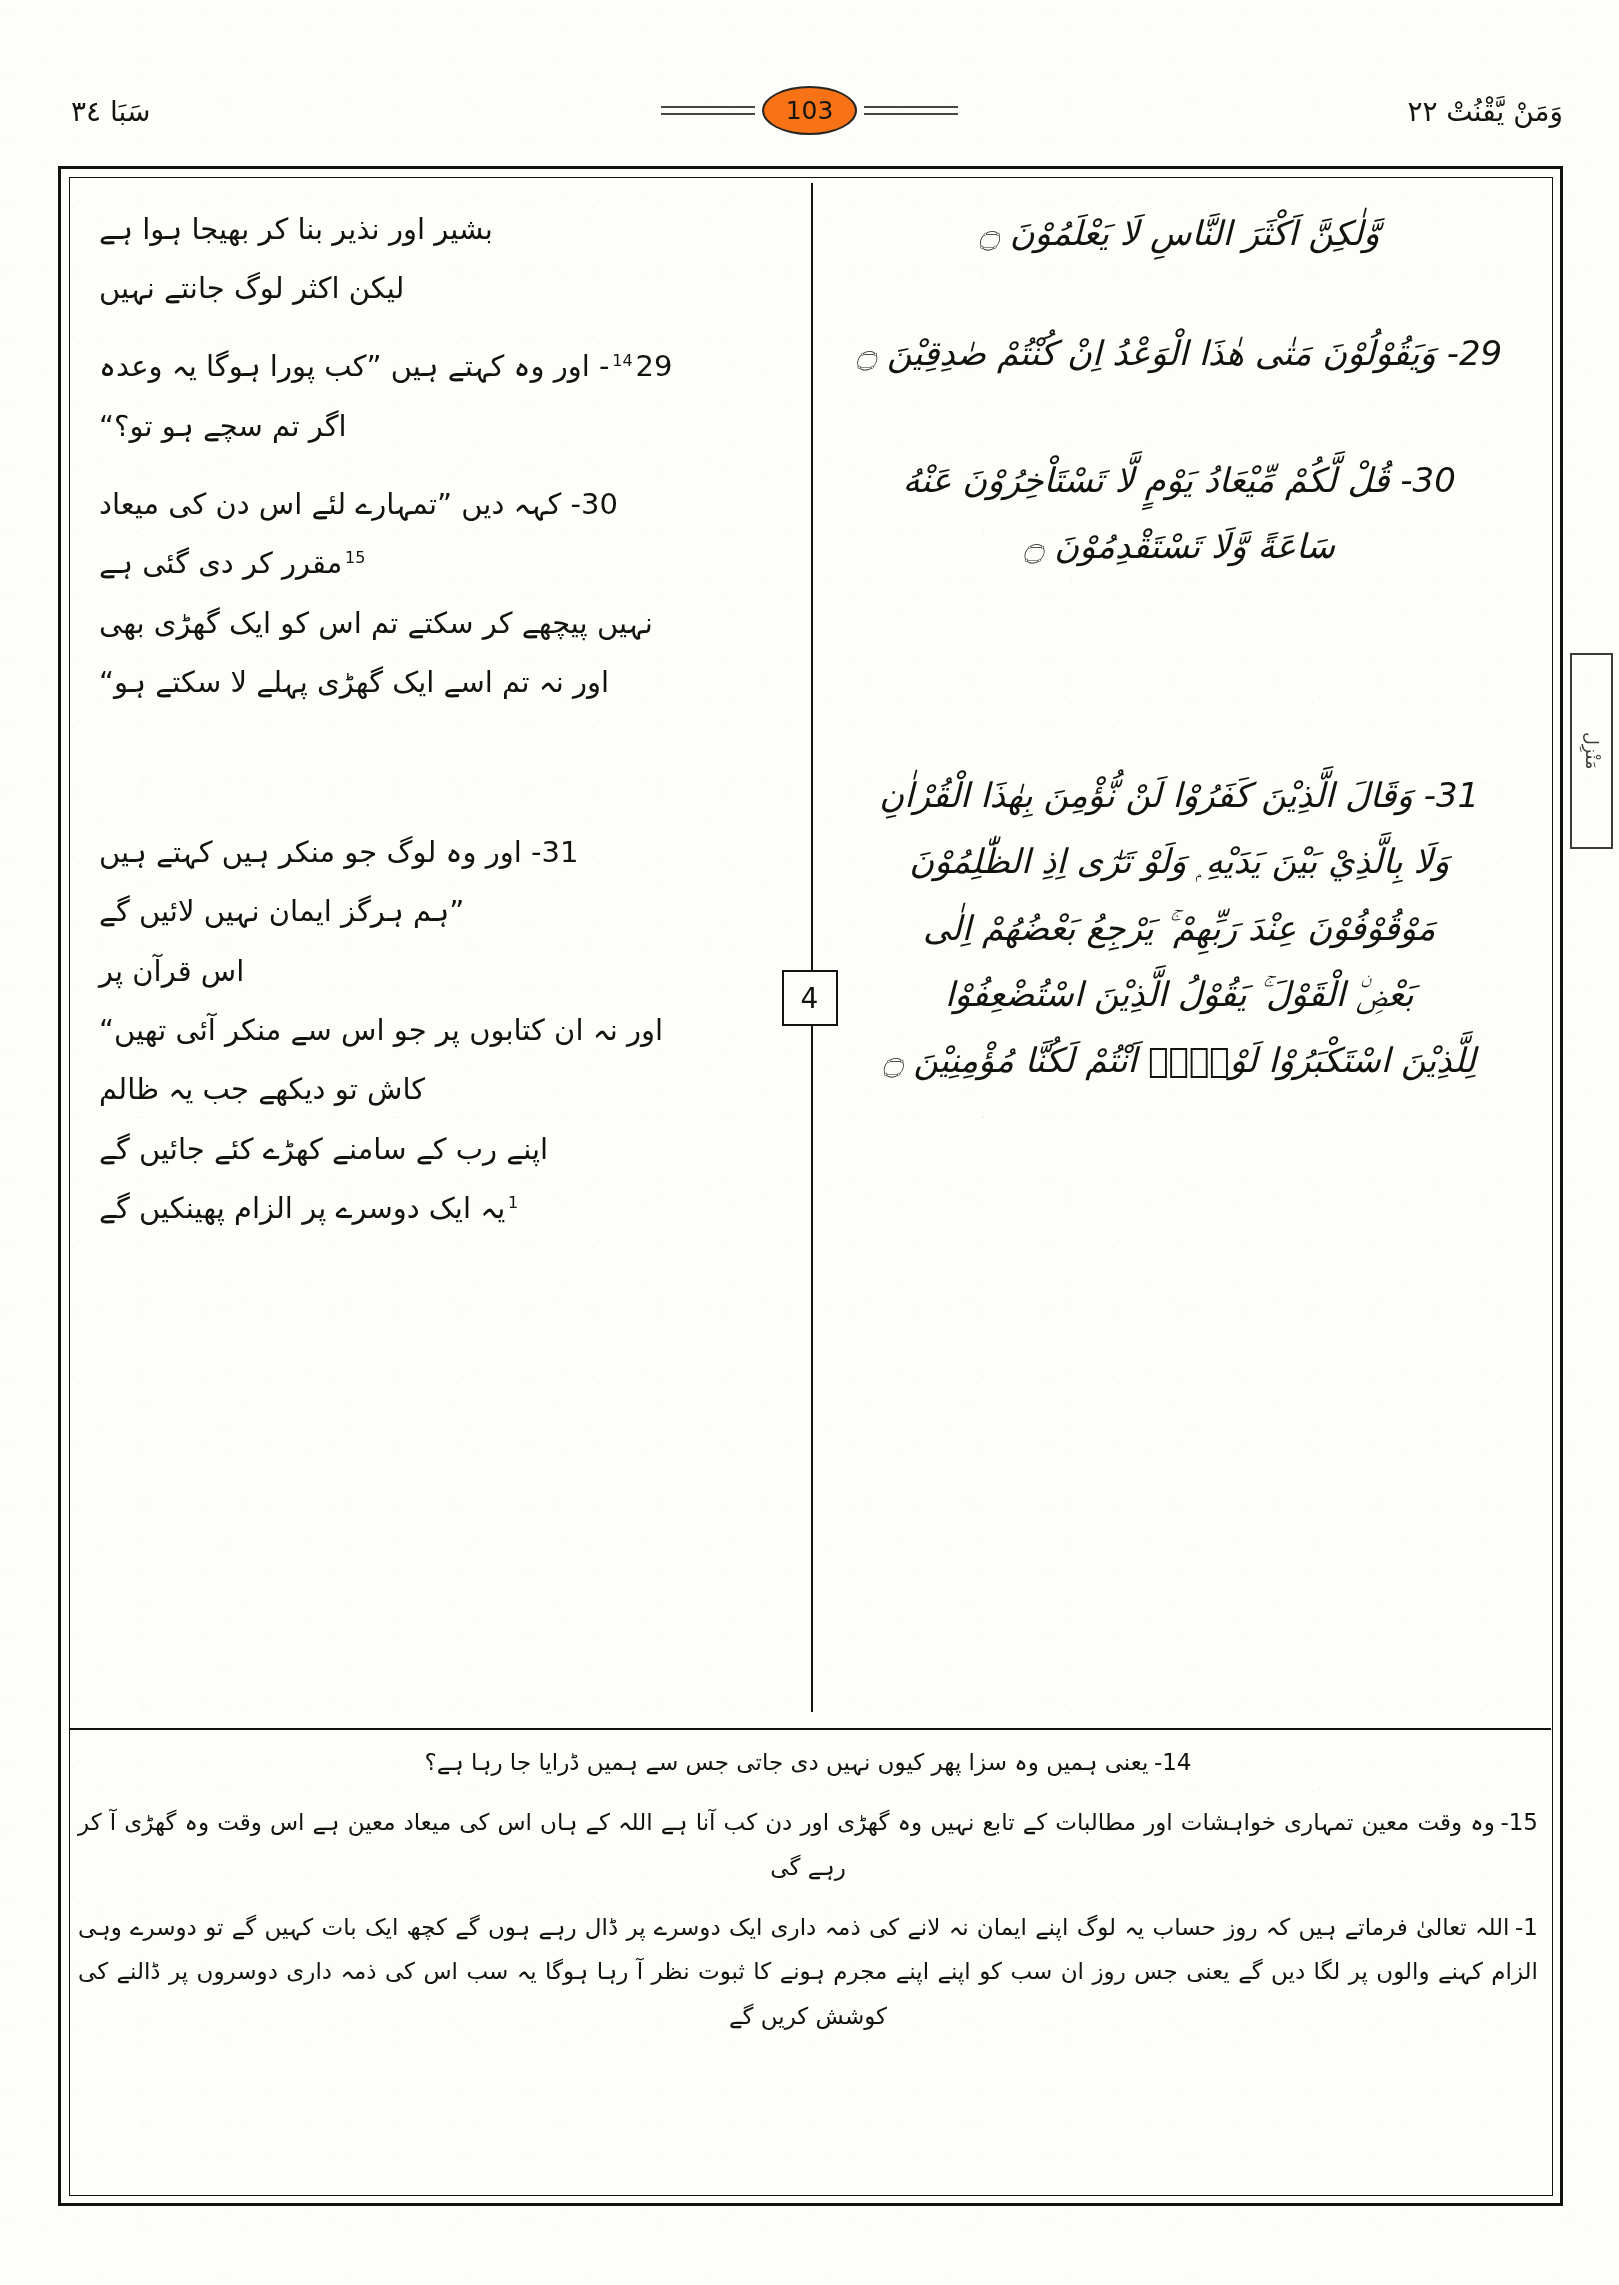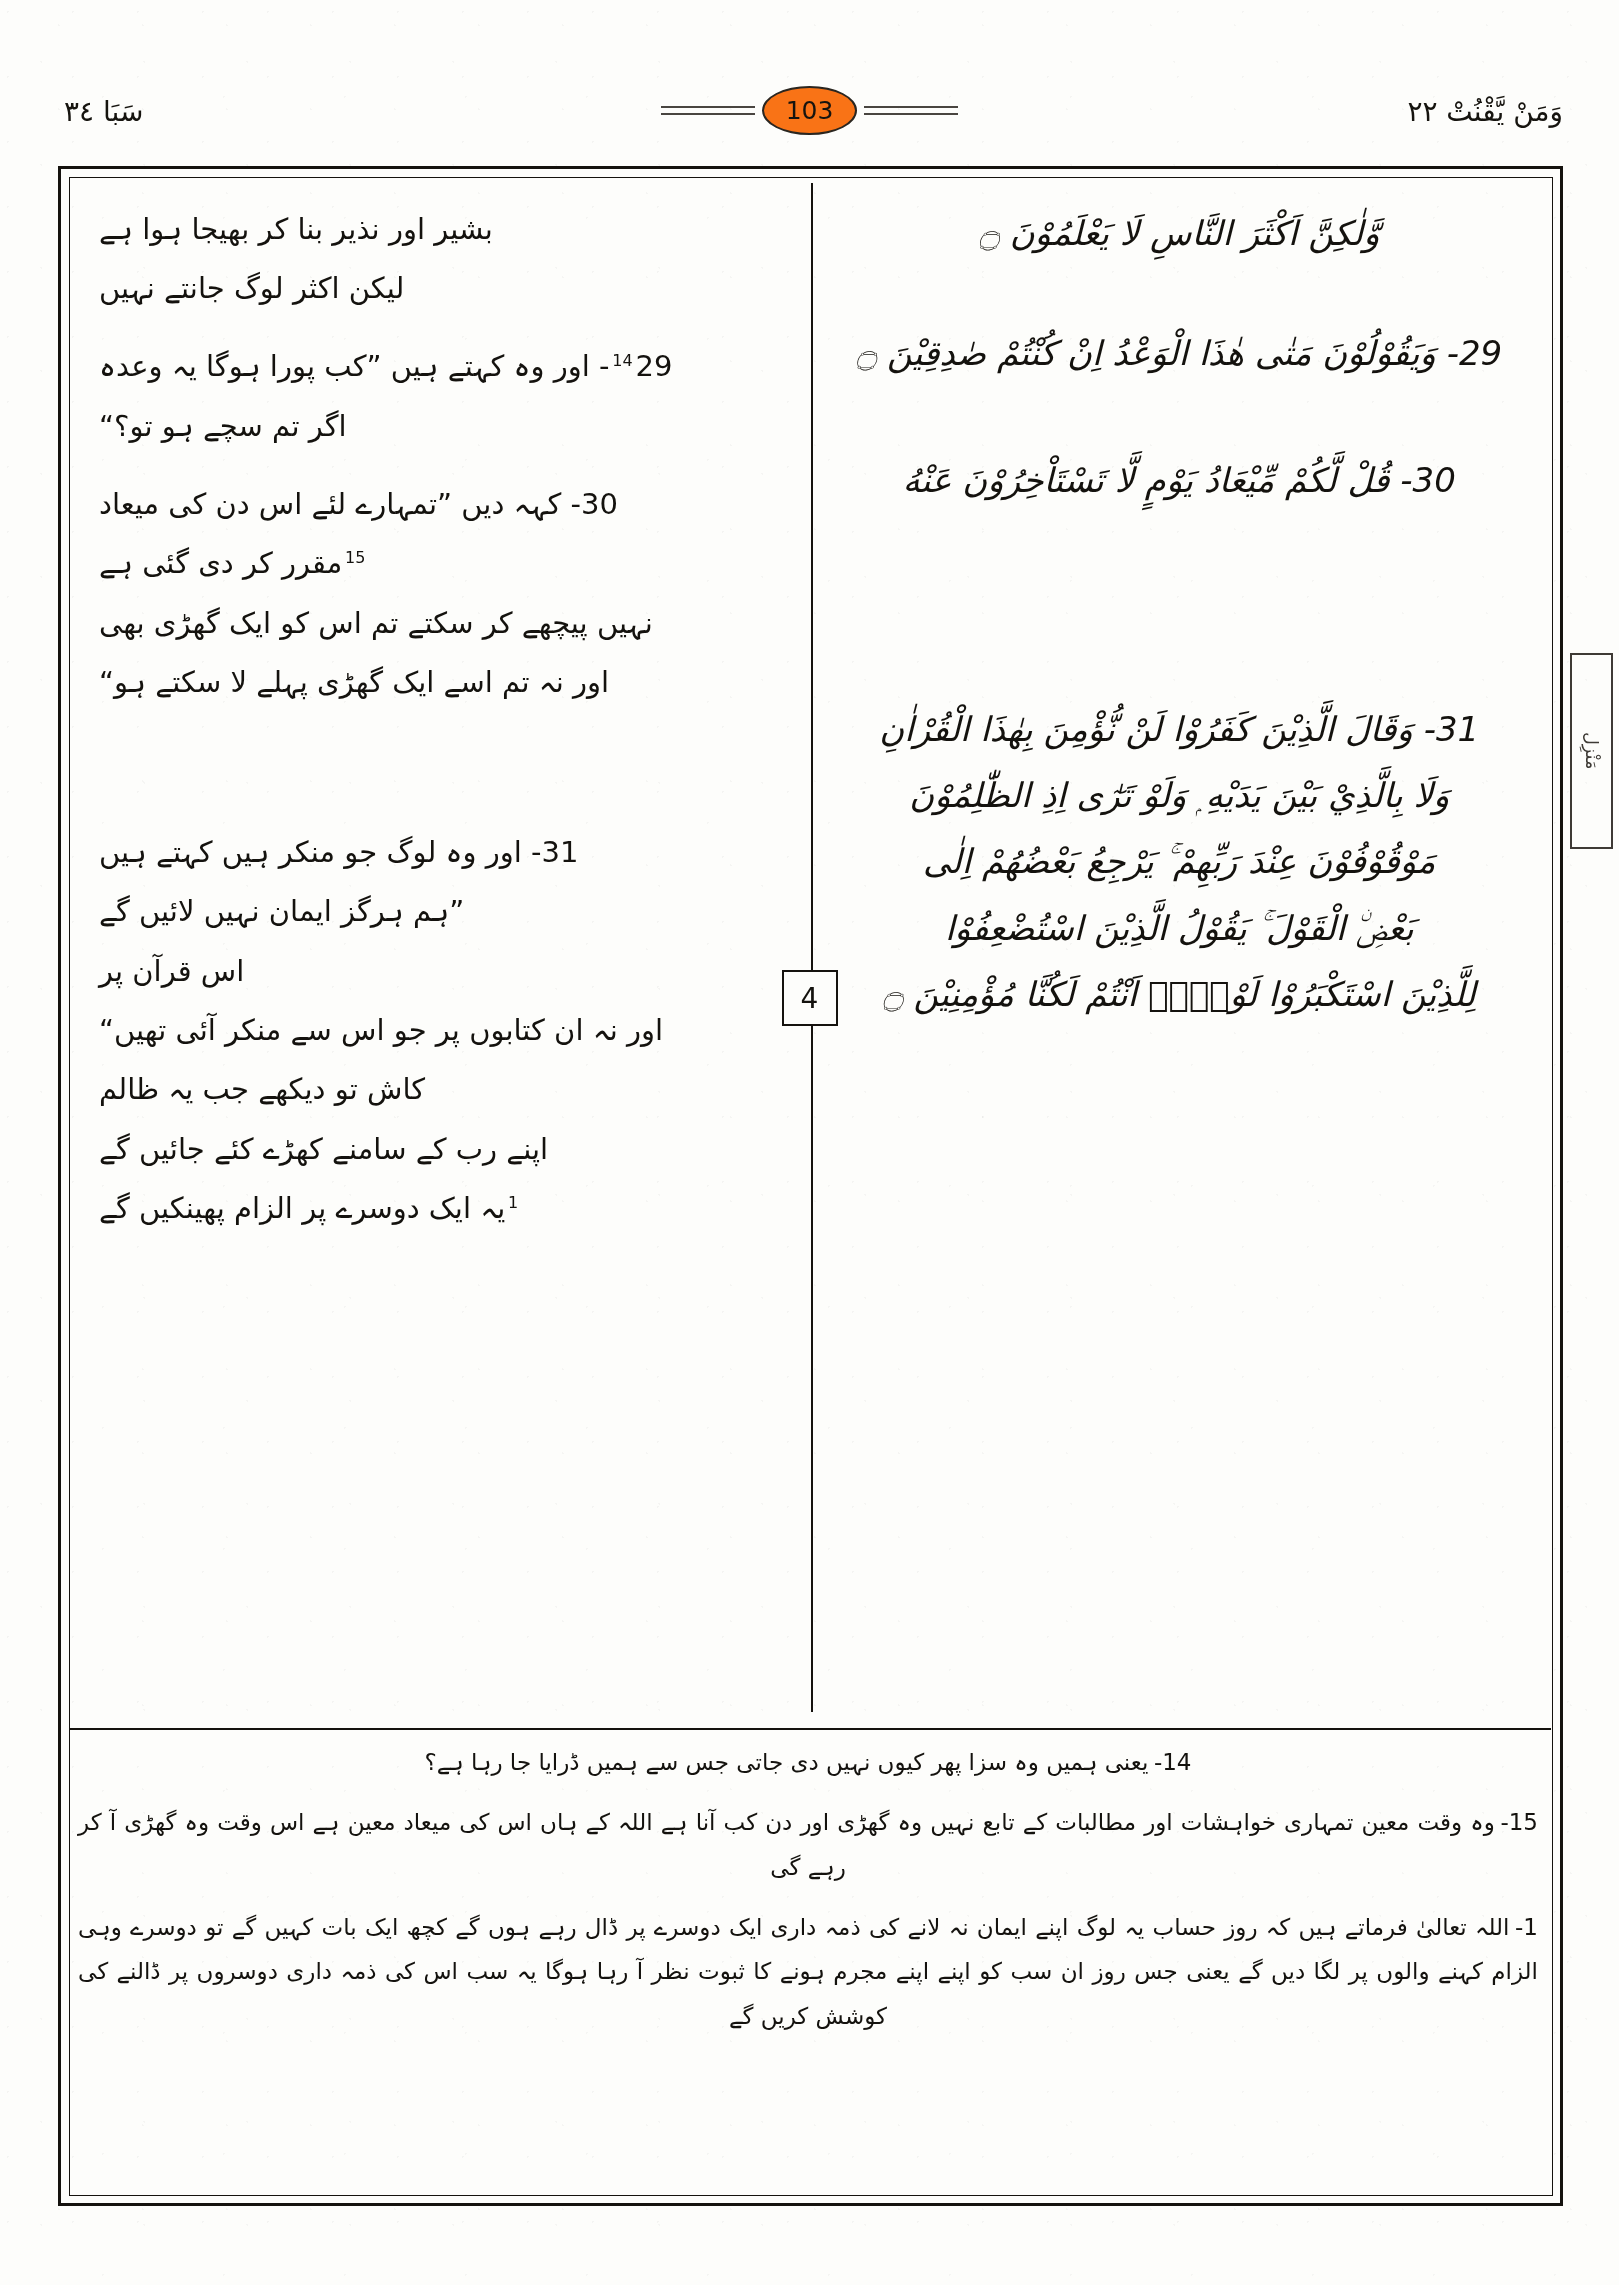--- a/index.html
+++ b/index.html
@@ -44,21 +44,21 @@
     position: absolute;
     right: 0;
     top: 5.6px;
     font-size: 28px;
     color: #16140f;
     letter-spacing: 0.9px;
     white-space: nowrap;
   }
   .header-left {
     position: absolute;
-    left: 8px;
+    left: 15px;
     top: 5.6px;
     font-size: 28px;
     color: #16140f;
     white-space: nowrap;
   }
   .header-center {
     position: absolute;
     left: 50%;
     transform: translateX(-50%);
     top: -5.6px;
@@ -296,20 +296,21 @@
       <div class="ar-block">
         <div class="ar-line">وَّلٰكِنَّ اَكْثَرَ النَّاسِ لَا يَعْلَمُوْنَ ۝</div>
       </div>
 
       <div class="ar-block" style="margin-top:54px">
         <div class="ar-line">29- وَيَقُوْلُوْنَ مَتٰى هٰذَا الْوَعْدُ اِنْ كُنْتُمْ صٰدِقِيْنَ ۝</div>
       </div>
 
       <div class="ar-block" style="margin-top:60px">
         <div class="ar-line">30- قُلْ لَّكُمْ مِّيْعَادُ يَوْمٍ لَّا تَسْتَاْخِرُوْنَ عَنْهُ</div>
+        <div class="ar-line">سَاعَةً وَّلَا تَسْتَقْدِمُوْنَ ۝</div>
       </div>
 
       <div class="ar-block" style="margin-top:183px">
         <div class="ar-line">31- وَقَالَ الَّذِيْنَ كَفَرُوْا لَنْ نُّؤْمِنَ بِهٰذَا الْقُرْاٰنِ</div>
         <div class="ar-line">وَلَا بِالَّذِيْ بَيْنَ يَدَيْهِ ۭ وَلَوْ تَرٰٓى اِذِ الظّٰلِمُوْنَ</div>
         <div class="ar-line">مَوْقُوْفُوْنَ عِنْدَ رَبِّهِمْ ۚ يَرْجِعُ بَعْضُهُمْ اِلٰى</div>
         <div class="ar-line">بَعْضِۨ الْقَوْلَ ۚ يَقُوْلُ الَّذِيْنَ اسْتُضْعِفُوْا</div>
         <div class="ar-line">لِلَّذِيْنَ اسْتَكْبَرُوْا لَوْلَاۤ اَنْتُمْ لَكُنَّا مُؤْمِنِيْنَ ۝</div>
       </div>
 

